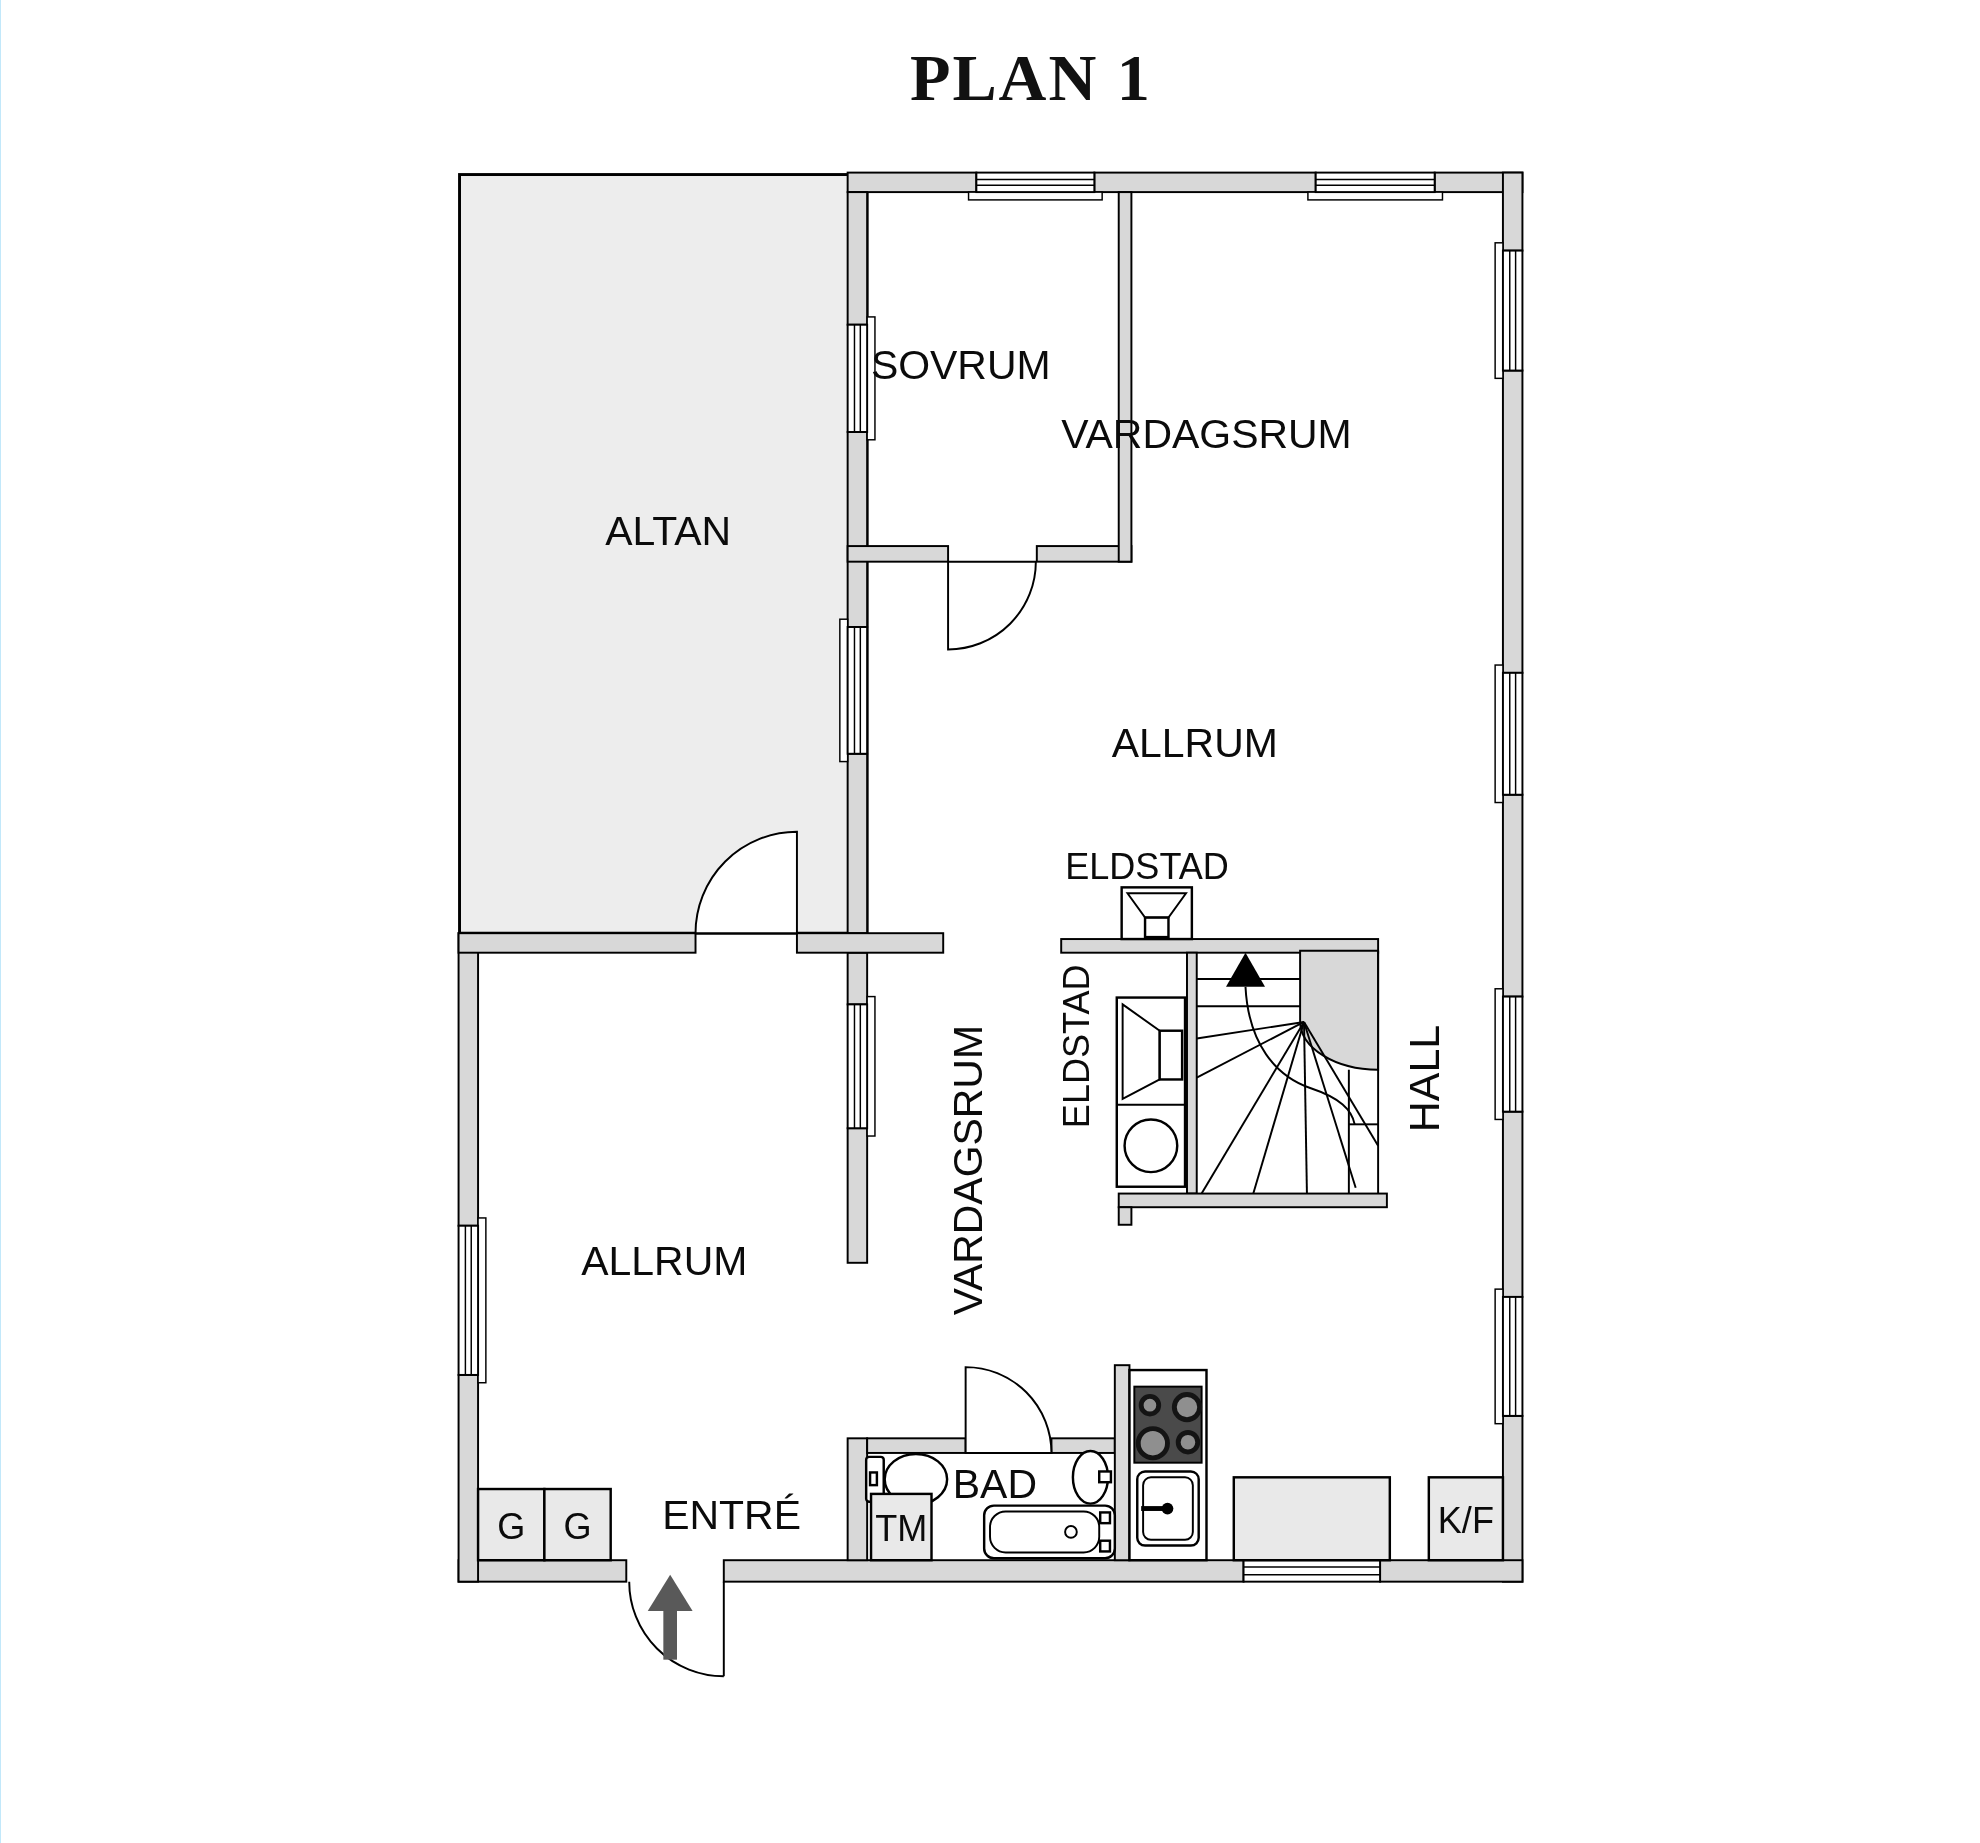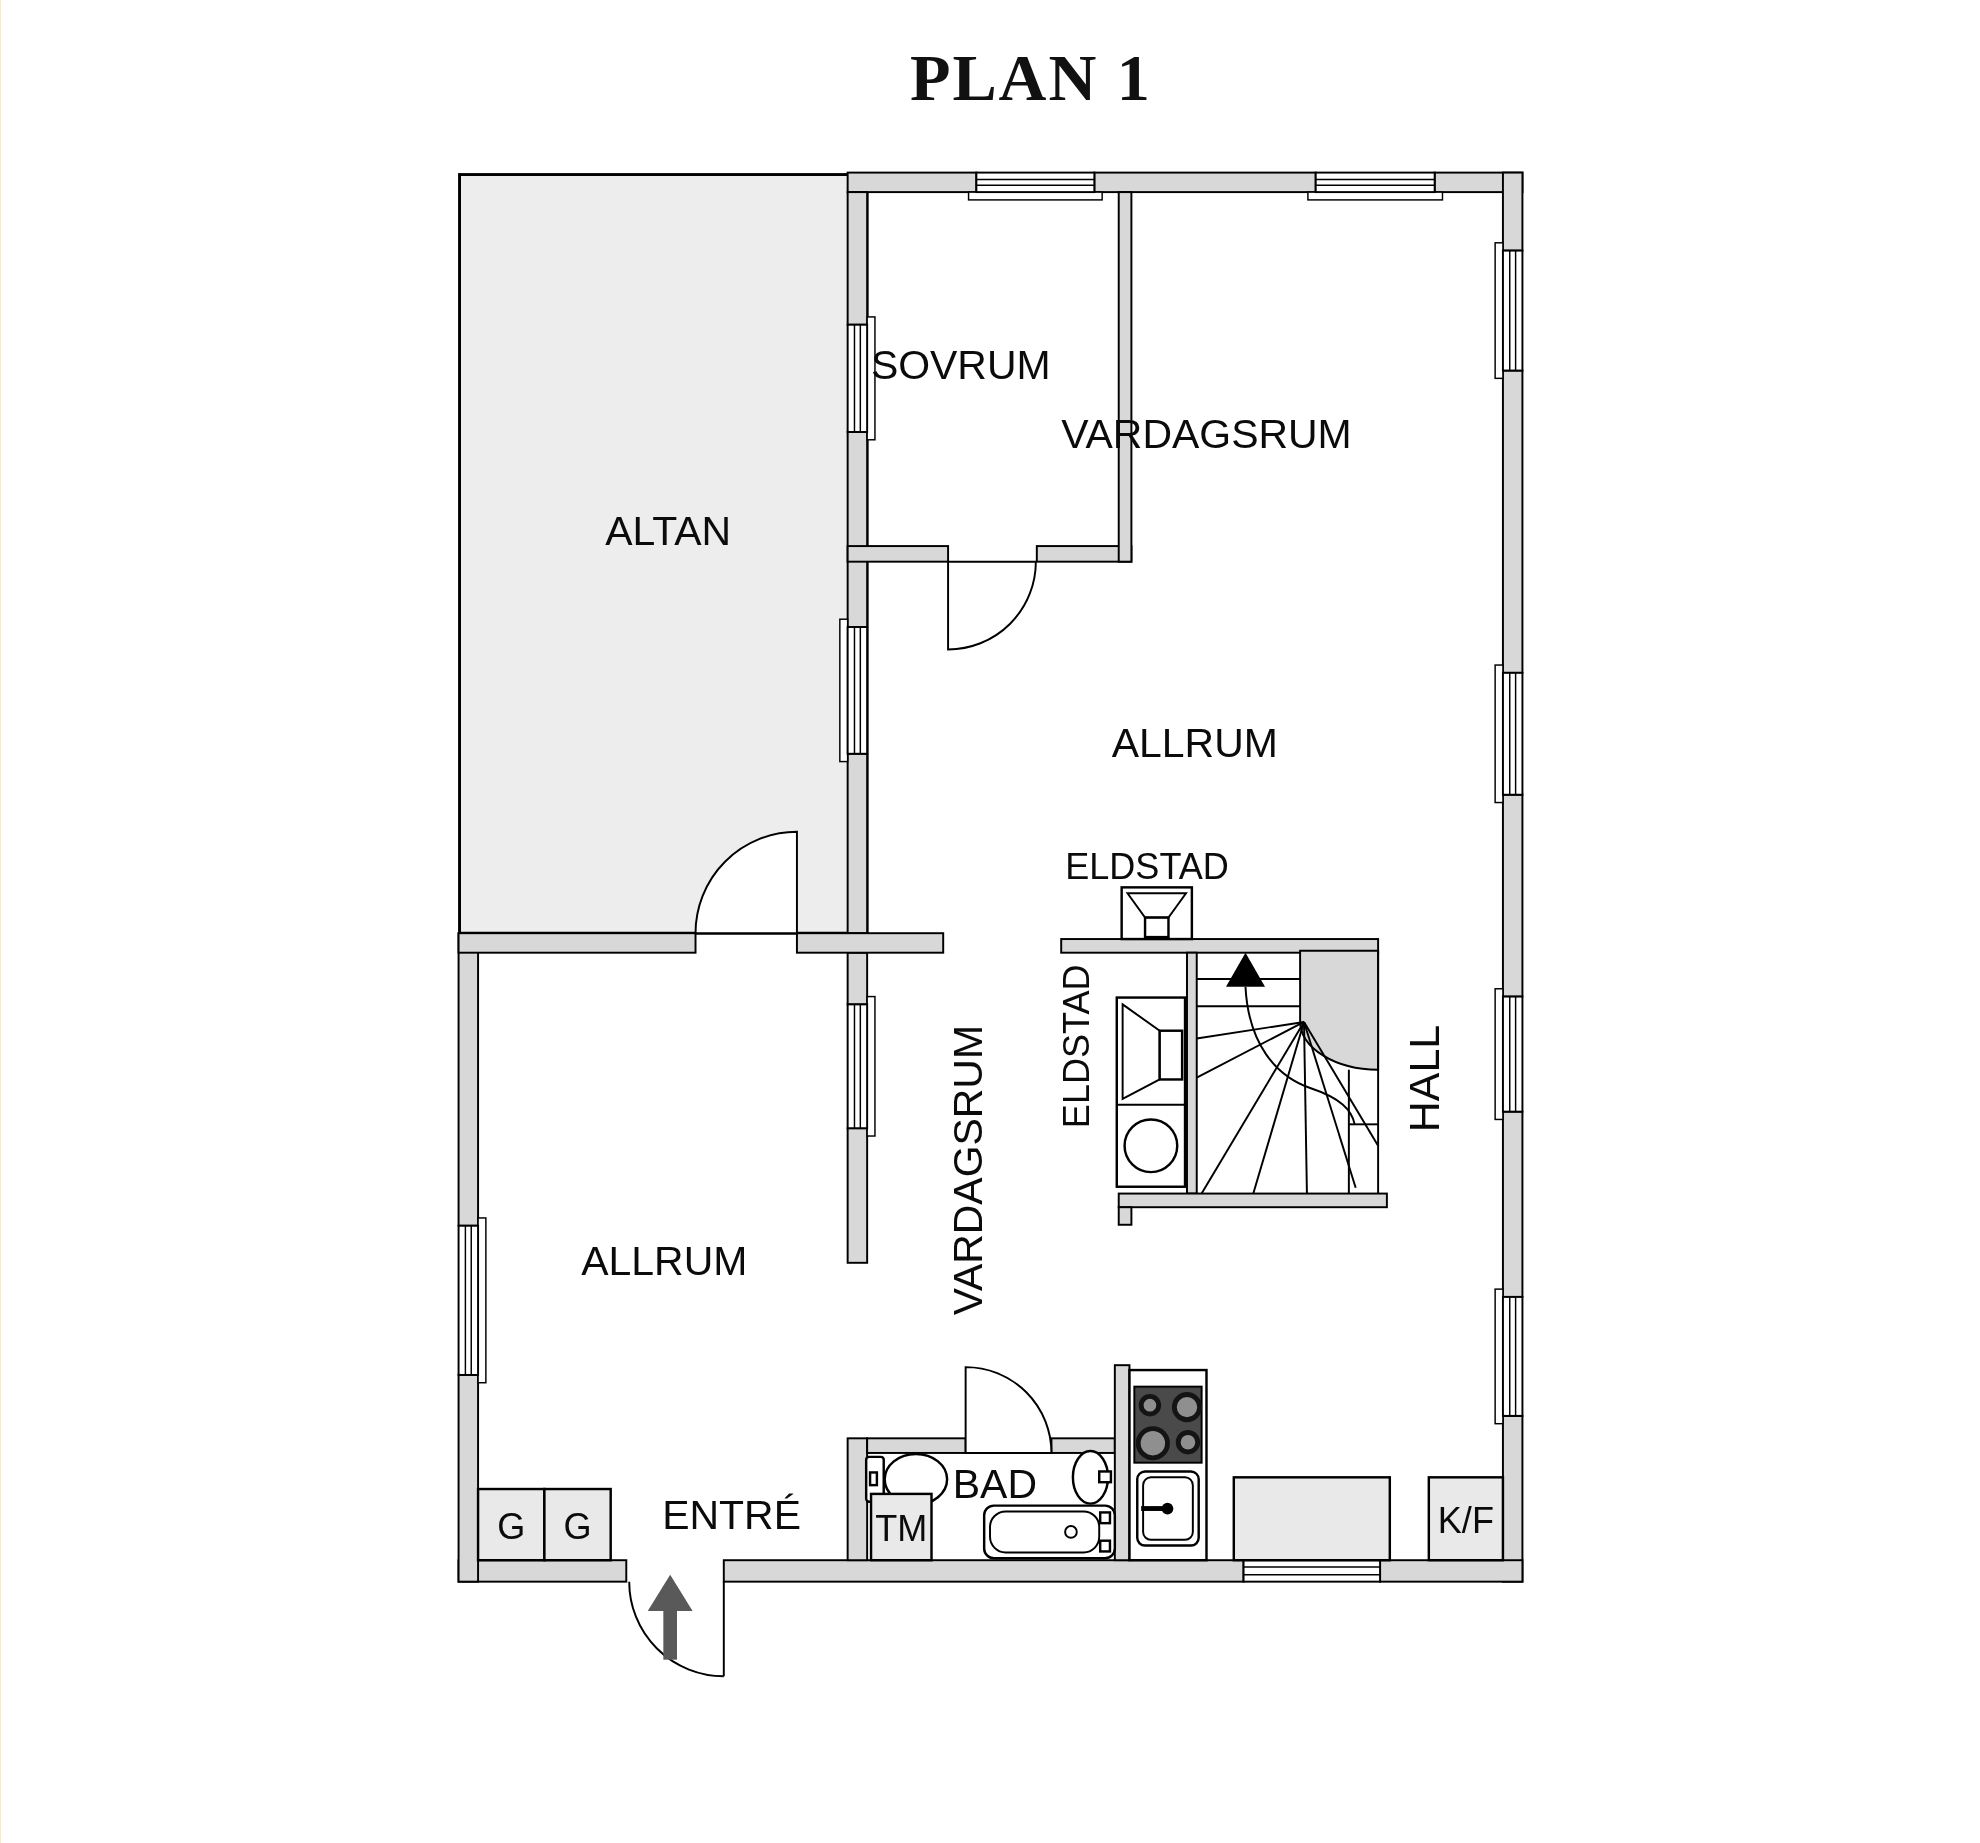--- a/index.html
+++ b/index.html
@@ -1,16 +1,16 @@
 <!DOCTYPE html>
 <html><head>
 <meta charset="utf-8">
 <style>
   html,body{margin:0;padding:0;background:#ffffff;}
-  .page{position:relative;width:1976px;height:1843px;background:#eab308;font-family:"Liberation Sans",sans-serif;}
+  .page{position:relative;width:1976px;height:1843px;background:#0ea5e9;font-family:"Liberation Sans",sans-serif;}
   svg{display:block;}
   .wall{fill:#d8d8d8;stroke:#000;stroke-width:2;}
   .terrace{fill:#ededed;stroke:#000;stroke-width:3;}
   .winframe{fill:#fff;stroke:#000;stroke-width:2;}
   .winline{stroke:#000;stroke-width:1.5;fill:none;}
   .sill{fill:#fff;stroke:#000;stroke-width:1.5;}
   .door{fill:#fff;stroke:#000;stroke-width:2;}
   .doorline{fill:none;stroke:#000;stroke-width:2;}
   .fix{fill:#fff;stroke:#000;stroke-width:2.5;}
   .thinline{stroke:#000;stroke-width:2;fill:none;}

